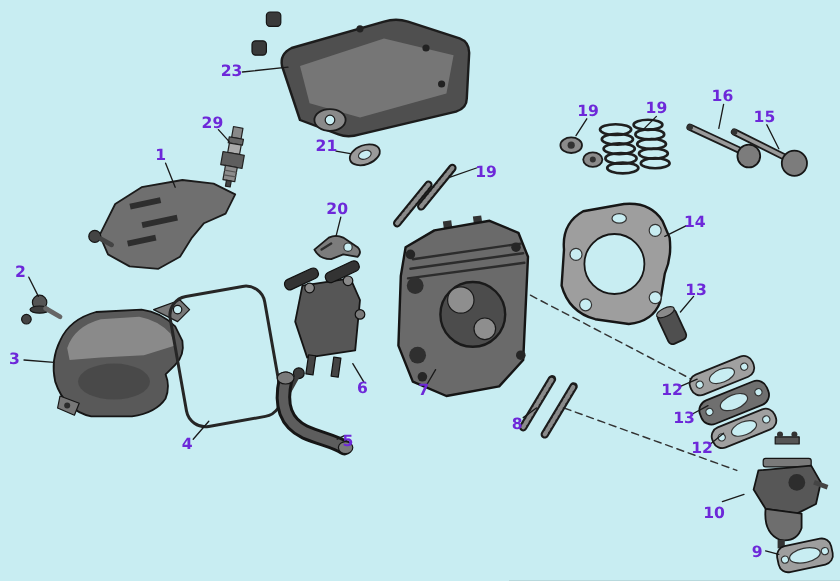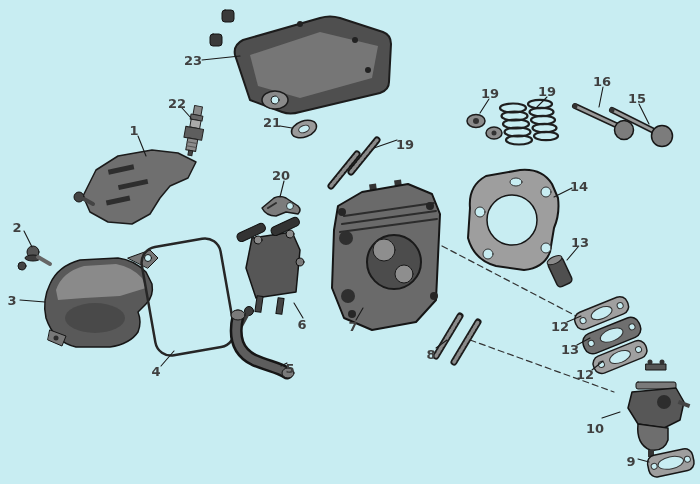--- a/index.html
+++ b/index.html
@@ -3,21 +3,21 @@
 <meta charset="utf-8">
 <style>
   html,body{margin:0;padding:0;background:#9db8bc;}
   .stage{
     position:relative;width:700px;height:484px;background:#c8edf2;
     overflow:hidden;font-family:"DejaVu Sans",sans-serif;
   }
   .stage svg{position:absolute;left:0;top:0;width:700px;height:484px;}
   .label{
     position:absolute;transform:translate(-50%,-50%);
-    font-size:13px;font-weight:bold;color:#404040;line-height:1;
+    font-size:13px;font-weight:bold;color:#6d28d9;line-height:1;
     user-select:none;white-space:nowrap;text-align:center;
   }
 </style>
 </head>
 <body>
 
 <div class="stage">
 
   <svg viewBox="0 0 700 484">
     <g stroke-linejoin="round" stroke-linecap="round">
@@ -276,16 +276,16 @@
   <div class="label" style="left:585px;top:374px">12</div>
   <div class="label" style="left:580px;top:242px">13</div>
   <div class="label" style="left:579px;top:186px">14</div>
   <div class="label" style="left:637px;top:98px">15</div>
   <div class="label" style="left:602px;top:81px">16</div>
   <div class="label" style="left:547px;top:91px">19</div>
   <div class="label" style="left:490px;top:93px">19</div>
   <div class="label" style="left:405px;top:144px">19</div>
   <div class="label" style="left:281px;top:175px">20</div>
   <div class="label" style="left:272px;top:122px">21</div>
-  <div class="label" style="left:177px;top:103px">22</div>
+  <div class="label" style="left:177px;top:103px">29</div>
   <div class="label" style="left:193px;top:60px">23</div>
 
 </div>
 
 </body></html>

